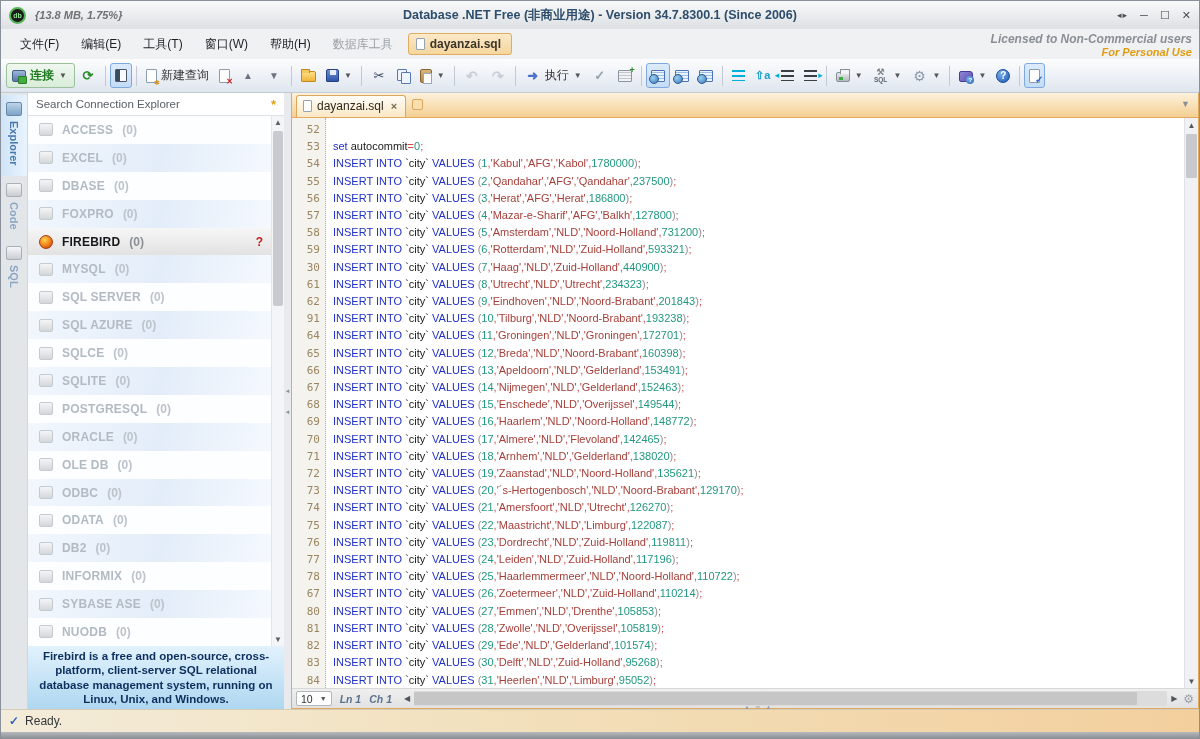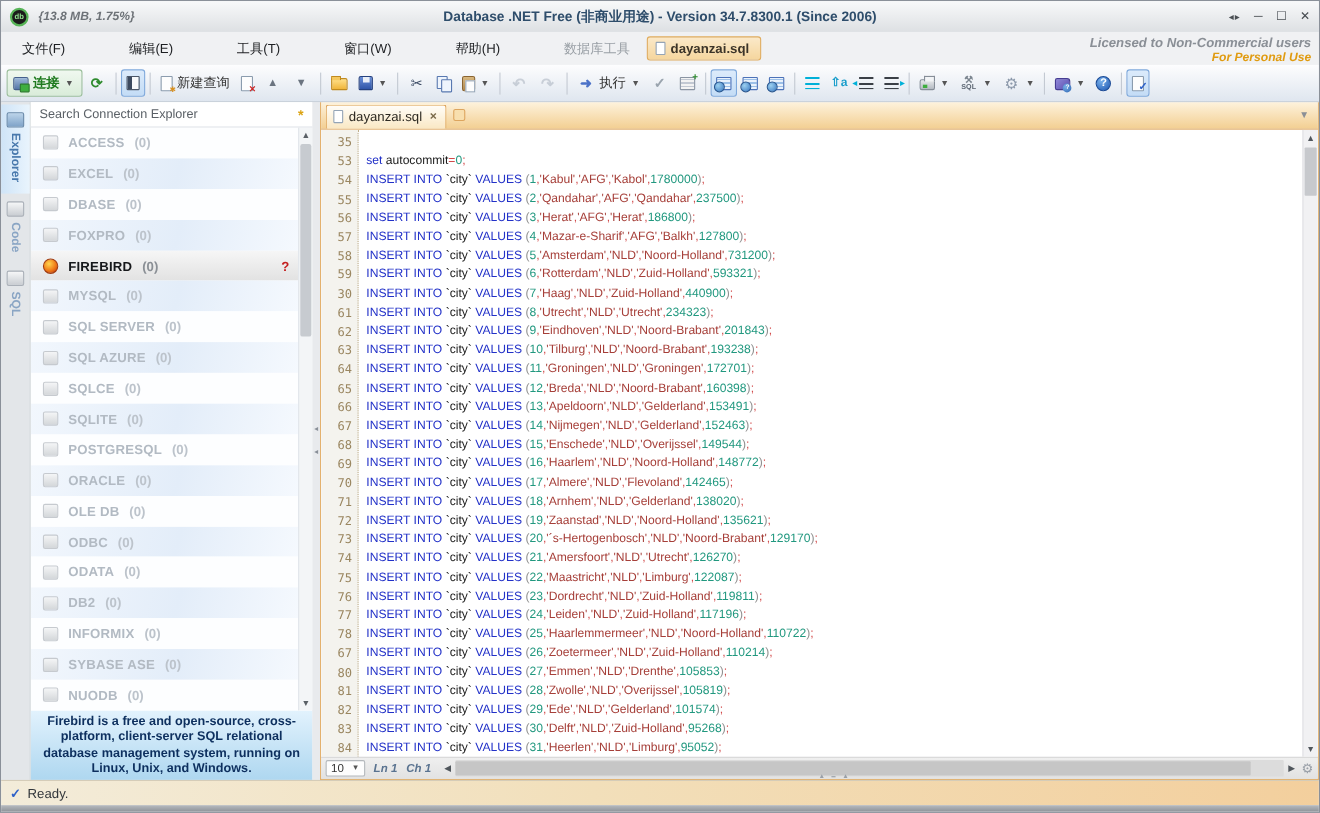--- a/index.html
+++ b/index.html
@@ -179,21 +179,21 @@
     <div class="wtitle">Database .NET Free (非商业用途) -  Version 34.7.8300.1 (Since 2006)</div>
     <div class="wctrls">
       <span class="wctrl small">◂▸</span>
       <span class="wctrl">─</span>
       <span class="wctrl">☐</span>
       <span class="wctrl">✕</span>
     </div>
   </div>
 
   <div class="menubar">
-    <div id="menubar-items" style="display:flex;align-items:flex-end;gap:36px;">
+    <div id="menubar-items" style="display:flex;align-items:flex-end;">
         <div class="menu-item">文件(F)</div>
         <div class="menu-item">编辑(E)</div>
         <div class="menu-item">工具(T)</div>
         <div class="menu-item">窗口(W)</div>
         <div class="menu-item">帮助(H)</div>
         <div class="menu-item disabled">数据库工具</div>
       </div>
     <div class="doc-chip">
       <span class="minidoc"></span>
       <span>dayanzai.sql</span>
@@ -461,32 +461,32 @@
         <div class="etab">
           <span class="minidoc"></span>
           <span>dayanzai.sql</span>
           <span class="close">×</span>
         </div>
         <div class="newtabsq"></div>
         <div class="tabddl">▼</div>
       </div>
       <div class="ebody">
         <div class="gutter" id="gutter">
-            <div>35</div>
+            <div>52</div>
             <div>53</div>
             <div>54</div>
             <div>55</div>
             <div>56</div>
             <div>57</div>
             <div>58</div>
             <div>59</div>
             <div>30</div>
             <div>61</div>
             <div>62</div>
-            <div>63</div>
+            <div>91</div>
             <div>64</div>
             <div>65</div>
             <div>66</div>
             <div>67</div>
             <div>68</div>
             <div>69</div>
             <div>70</div>
             <div>71</div>
             <div>72</div>
             <div>73</div>

